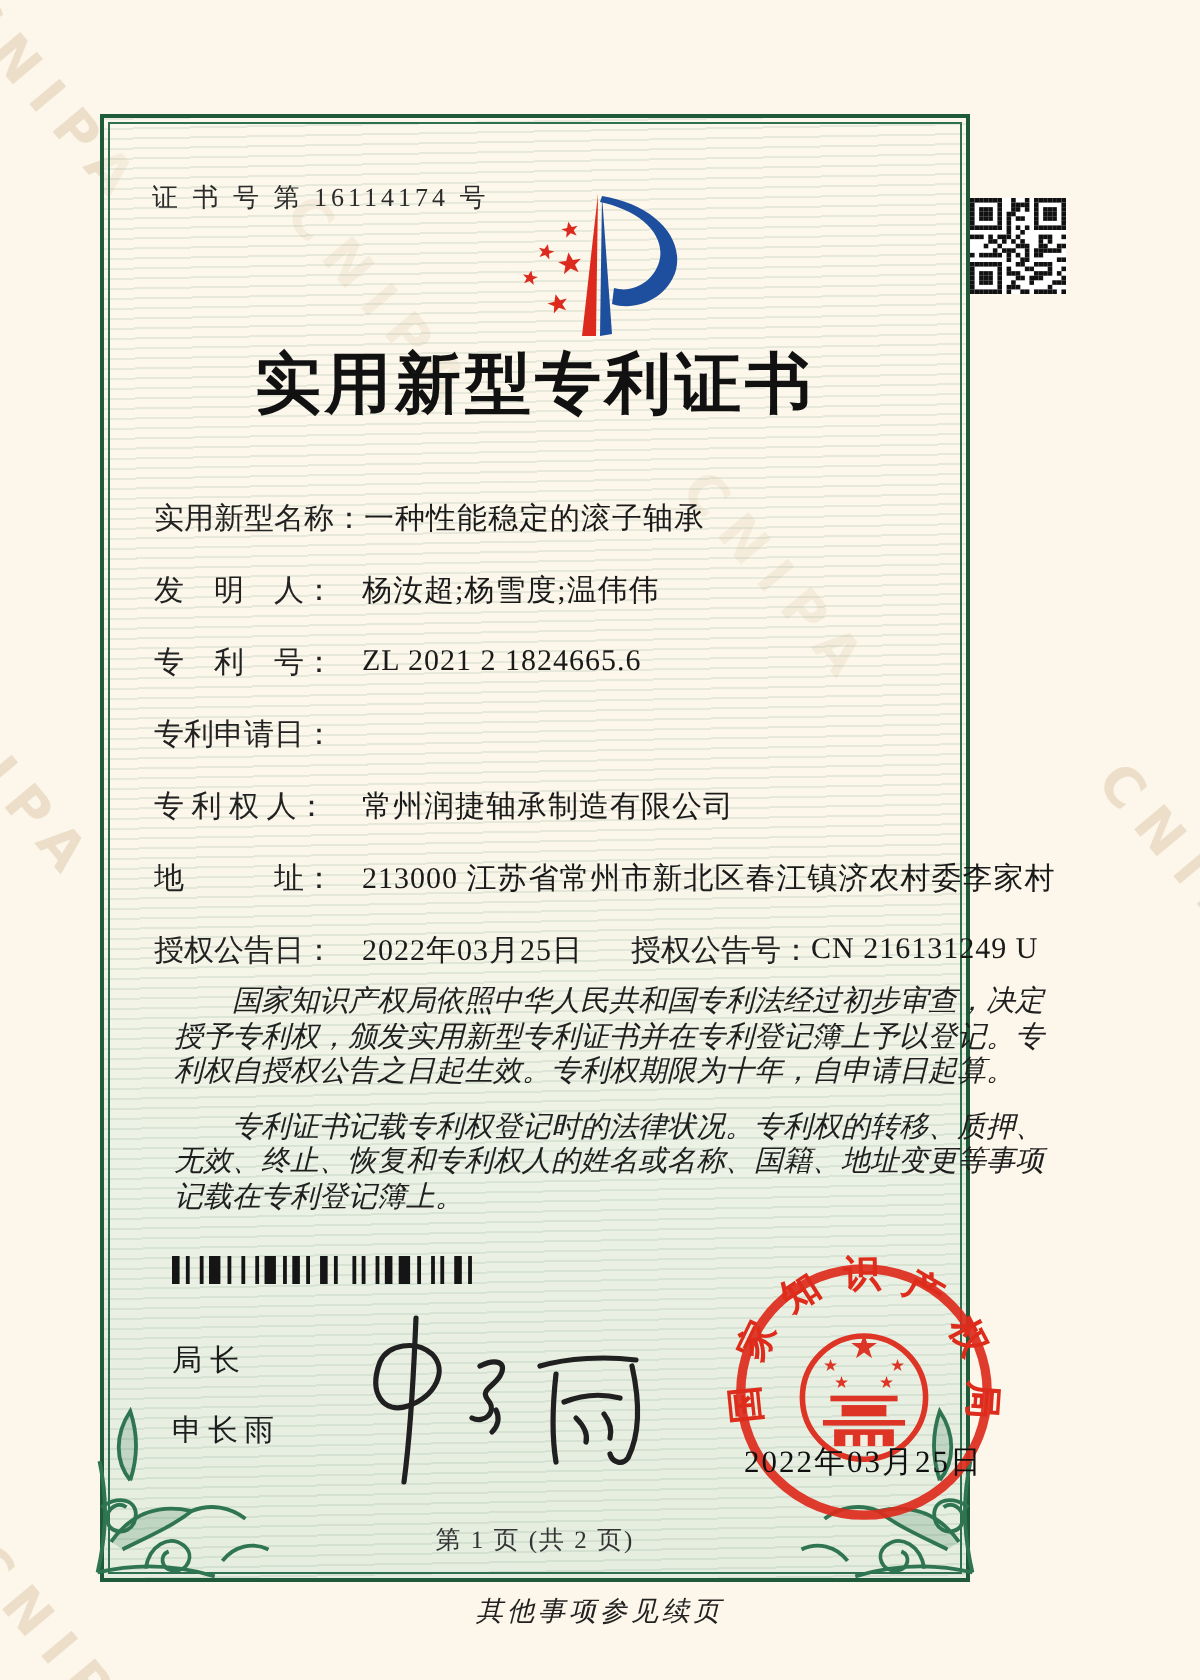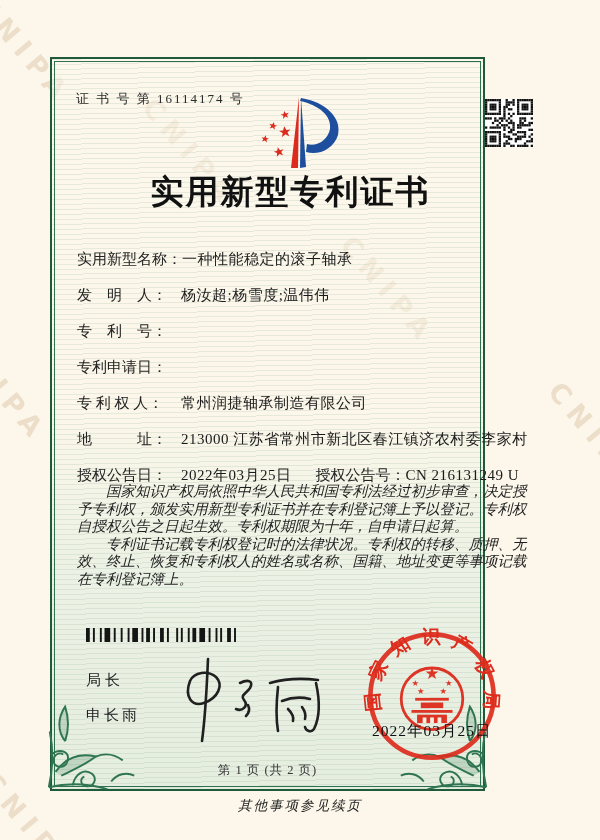--- a/index.html
+++ b/index.html
@@ -26,30 +26,30 @@
       repeating-linear-gradient(179deg, rgba(124,161,136,0.17) 0 1px, rgba(124,161,136,0) 1px 5px),
       linear-gradient(180deg, rgba(253,248,236,0.55) 0%, rgba(252,247,234,0.50) 48%,
                       rgba(234,241,228,0.90) 70%, rgba(228,237,223,0.95) 100%);
   }
   .panel::before{content:"";position:absolute;inset:2px;border:1px solid #2e7050;pointer-events:none;}
   .cert-no{position:absolute;left:24px;top:31px;font-size:13px;letter-spacing:2px;color:#2b2b2b;}
   .logo{position:absolute;left:204px;top:26px;}
   .qr{position:absolute;left:433px;top:40px;}
   .title{
     position:absolute;left:0;top:111px;width:100%;text-align:center;
-    font-size:33px;font-weight:bold;letter-spacing:2px;color:#111;margin:0;padding-left:23px;
+    font-size:33px;font-weight:bold;letter-spacing:2px;color:#111;margin:0;
   }
   .fields{position:absolute;left:25px;top:182px;width:458px;}
   .frow{height:36px;display:flex;align-items:center;}
   .flabel{display:inline-block;min-width:104px;font-size:15px;color:#222;white-space:pre;}
   .flabel.second{min-width:0;margin-left:24px;}
   .fvalue{font-size:15px;color:#1a1a1a;letter-spacing:0.5px;white-space:nowrap;}
   .notice{position:absolute;left:25px;top:424px;width:456px;
     font-size:14.5px;line-height:17.6px;font-style:italic;color:#1f1f1f;}
-  .notice p{margin:0;text-indent:2em;}
+  .notice p{margin:10px;text-indent:2em;}
   .barcode{position:absolute;left:34px;top:569px;}
   .officer-title{position:absolute;left:34px;top:612px;font-size:15px;letter-spacing:4px;font-family:Liberation Serif, serif;}
   .officer-name{position:absolute;left:34px;top:647px;font-size:15px;letter-spacing:3px;text-align:right;}
   .signature{position:absolute;left:126px;top:594px;z-index:2;}
   .seal{position:absolute;left:310px;top:567px;z-index:3;}
   .seal-date{position:absolute;left:320px;top:662px;z-index:4;font-size:15.5px;
     color:#101010;letter-spacing:1px;white-space:nowrap;}
   .page-num{position:absolute;left:0;top:703px;width:100%;text-align:center;
     font-size:12.5px;color:#333;letter-spacing:1px;}
   .ornament{position:absolute;z-index:2;pointer-events:none;}
@@ -325,20 +325,21 @@
       <div class="frow">
         <span class="flabel">实用新型名称：</span>
         <span class="fvalue">一种性能稳定的滚子轴承</span>
       </div>
       <div class="frow">
         <span class="flabel">发　明　人：</span>
         <span class="fvalue">杨汝超;杨雪度;温伟伟</span>
       </div>
       <div class="frow">
         <span class="flabel">专　利　号：</span>
+        <span class="fvalue">ZL 2021 2 1824665.6</span>
       </div>
       <div class="frow">
         <span class="flabel">专利申请日：</span>
       </div>
       <div class="frow">
         <span class="flabel">专 利 权 人：</span>
         <span class="fvalue">常州润捷轴承制造有限公司</span>
       </div>
       <div class="frow">
         <span class="flabel">地　　　址：</span>

